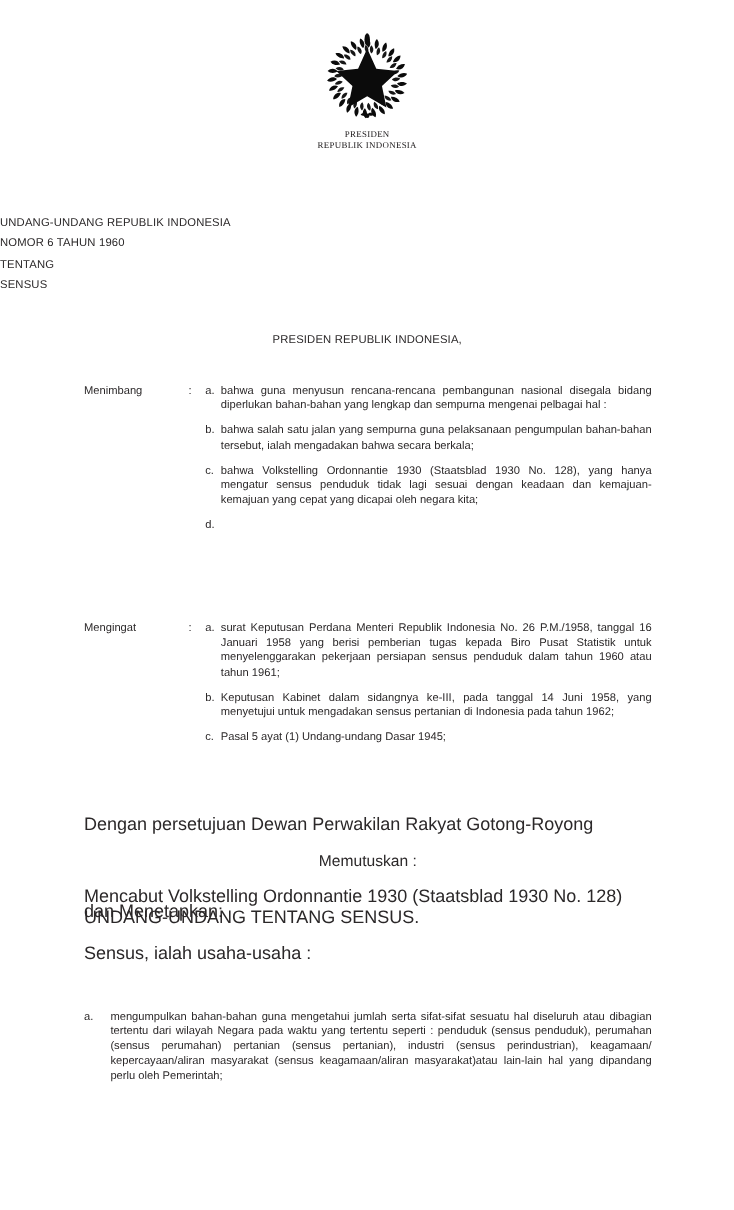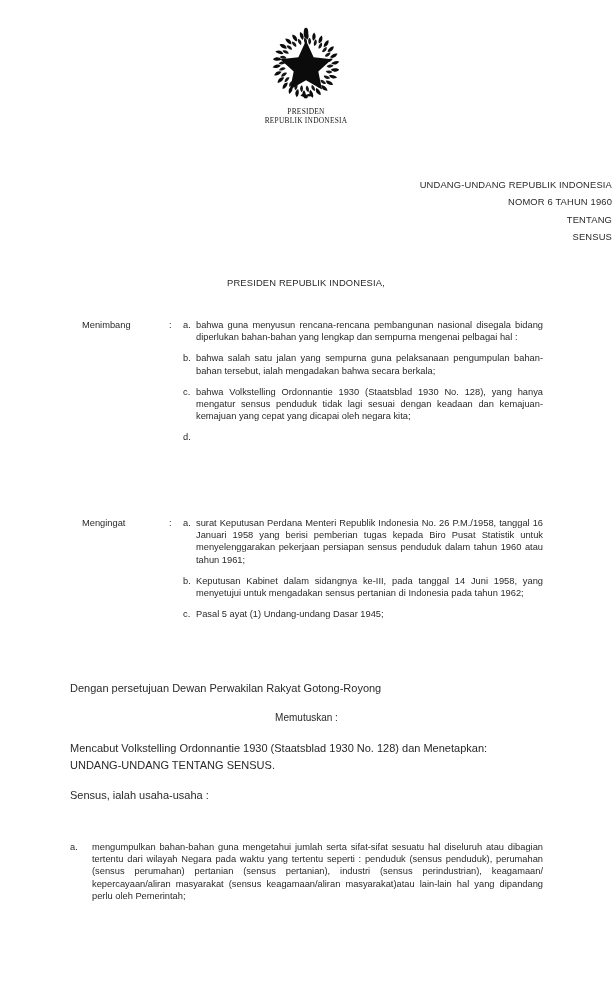--- a/index.html
+++ b/index.html
@@ -48,21 +48,21 @@
     text-align: center;
   }
   .emblem-caption div { white-space: nowrap; }
 
   
   .title-block {
     position: absolute;
     left: 0;
     top: 176px;
     width: 612px;
-    text-align: right;
+    text-align: left;
   }
   .title-block .tline {
     font-size: 9.4px;
     line-height: 17.4px;
     letter-spacing: 0.15px;
     color: #2b2829;
   }
 
   .authority {
     position: absolute;
@@ -78,21 +78,20 @@
 
   
   .clause {
     position: absolute;
     left: 70px;
     width: 473px;
   }
   .clause-row {
     position: relative;
     min-height: 1px;
-    margin-left: 12px;
   }
   .clause-label {
     position: absolute;
     left: 0;
     top: 0;
     width: 84px;
     font-size: 9.3px;
     line-height: 12.2px;
     color: #2b2829;
   }
@@ -131,30 +130,30 @@
     text-justify: inter-word;
     color: #2b2829;
     hyphens: none;
   }
 
   
   .body-para {
     position: absolute;
     left: 70px;
     width: 473px;
-    font-size: 11px;
+    font-size: 15px;
     line-height: 12.2px;
     color: #2b2829;
   }
   .center-para {
     position: absolute;
     left: 70px;
     width: 473px;
     text-align: center;
-    font-size: 10px;
+    font-size: 13px;
     line-height: 12.2px;
     color: #2b2829;
   }
 
   
   .flat-list {
     position: absolute;
     left: 70px;
     width: 473px;
     margin: 0;

